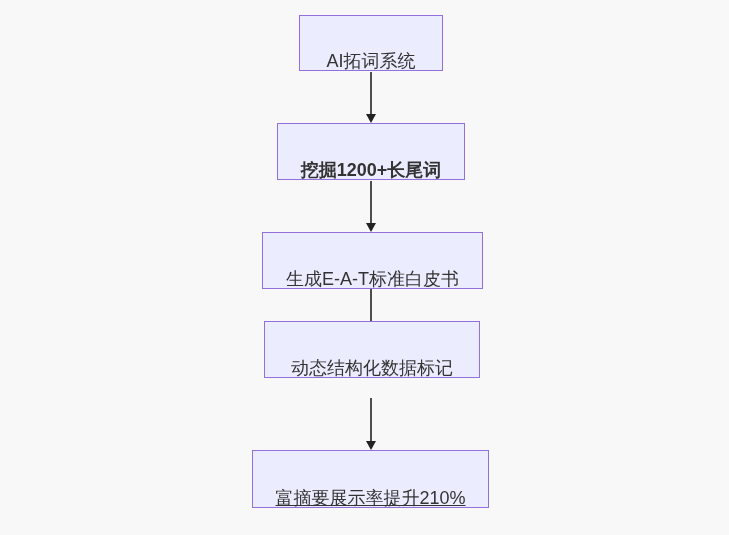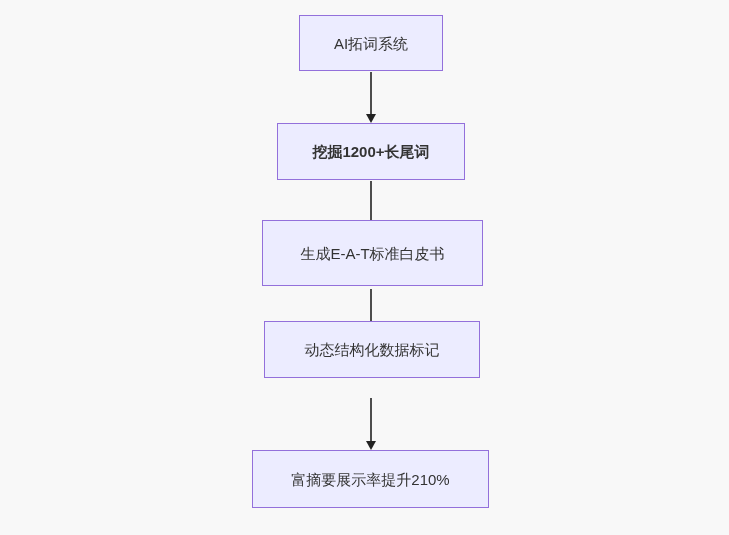--- a/index.html
+++ b/index.html
@@ -16,23 +16,23 @@
     background: var(--bg, #f8f8f8);
     overflow: hidden;
   }
   .node {
     position: absolute;
     box-sizing: border-box;
     background: var(--node-fill, #ECECFF);
     border: 1.5px solid var(--node-border, #9370DB);
     color: var(--text-color, #333333);
     display: flex;
-    align-items: center;
+    align-items: flex-end;
     justify-content: center;
-    font-size: 15px;
+    font-size: 18px;
     line-height: 1;
     white-space: nowrap;
   }
   .edge {
     position: absolute;
     width: 12px;
     display: flex;
     flex-direction: column;
     align-items: center;
   }
@@ -65,35 +65,35 @@
 
   <div class="node" style="left:277px; top:123px; width:188px; height:57px;font-weight:bold;">
     <span>挖掘1200+长尾词</span>
   </div>
 
   <div class="edge" style="left:365px; top:181px; height:51px;">
     <div class="line"></div>
     <div class="head"></div>
   </div>
 
-  <div class="node" style="left:262px; top:220px; width:221px; height:66px;">
+  <div class="node" style="left:262px; top:232px; width:221px; height:57px;">
     <span>生成E-A-T标准白皮书</span>
   </div>
 
   <div class="edge" style="left:365px; top:289px; height:52px;">
     <div class="line"></div>
     <div class="head"></div>
   </div>
 
   <div class="node" style="left:264px; top:321px; width:216px; height:57px;">
     <span>动态结构化数据标记</span>
   </div>
 
   <div class="edge" style="left:365px; top:398px; height:52px;">
     <div class="line"></div>
     <div class="head"></div>
   </div>
 
-  <div class="node" style="left:252px; top:450px; width:237px; height:58px;">
+  <div class="node" style="left:252px; top:450px; width:237px; height:58px;text-decoration:underline;">
     <span>富摘要展示率提升210%</span>
   </div>
 
 </div>
 
 </body></html>

